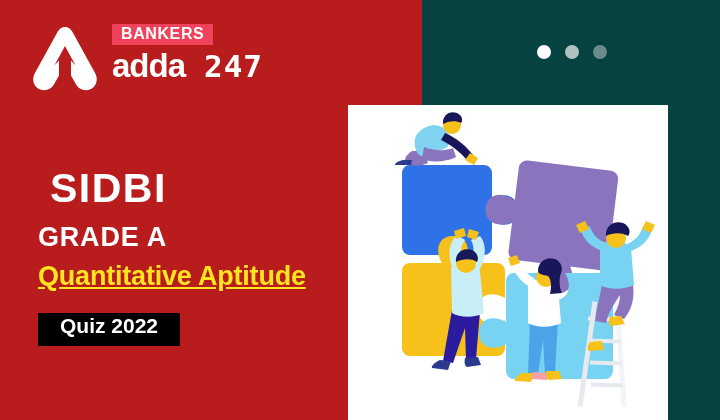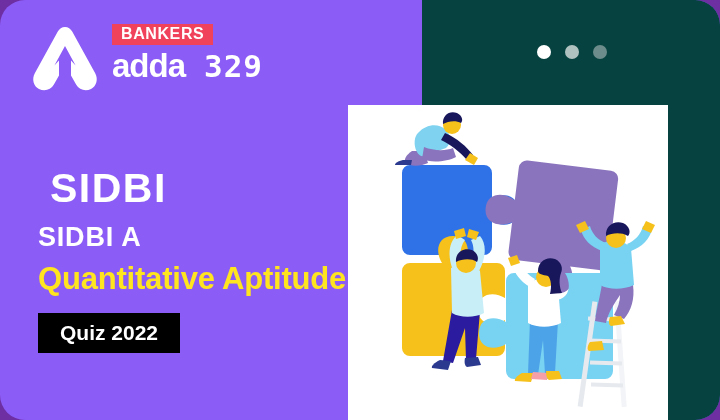--- a/index.html
+++ b/index.html
@@ -47,42 +47,42 @@
   .headline{position:absolute;left:38px;top:155px;width:330px;}
   .t-sidbi{
     color:#ffffff;font-size:41px;font-weight:bold;line-height:1.05;
     letter-spacing:1.5px;margin:12px;
   }
   .t-grade{
     color:#ffffff;font-size:27px;font-weight:bold;line-height:1.15;
     letter-spacing:.8px;margin:6px 0 0 0;
   }
   .t-subject{
-    color:#ffe51f;font-size:31px;font-weight:bold;line-height:1.15;
-    margin:8px 0 0 0;letter-spacing:-.2px;
+    color:#ffe51f;font-size:27px;font-weight:bold;line-height:1.15;
+    margin:8px 0 0 0;letter-spacing:-.2px;text-decoration:underline;
   }
   .quiz-badge{
     position:absolute;left:38px;top:313px;
     background:#000000;color:#ffffff;
     font-size:21px;font-weight:bold;
-    padding:9px 22px 10px 22px;line-height:1;
+    padding:2px 22px 10px 22px;line-height:1;
     display:inline-block;
   }
 
   
   .card{
     position:absolute;left:348px;top:105px;width:320px;height:315px;
     background:#ffffff;overflow:hidden;
   }
   .card svg{display:block;}
 </style>
 </head>
 <body>
 
-<div id="stage" style="background: #8b5cf6; border-radius: 25px;">
+<div id="stage" style="background: #b91c1c;">
 
   <div class="teal-panel" style="background: rgb(5, 66, 64);"></div>
 
   <div class="dots">
     <span class="dot d1" style="background: rgb(255, 255, 255);"></span>
     <span class="dot d2" style="background: rgb(176, 194, 192);"></span>
     <span class="dot d3" style="background: rgb(107, 140, 138);"></span>
   </div>
 
   <div class="logo-wrap">
@@ -105,28 +105,28 @@
           C20.8 66.0 14.4 67.9 9.0 65.0
           C3.4 62.0 1.6 55.0 4.8 49.2
           L27.8 7.6
           C29.4 4.8 31.8 3 35 3 Z"></path>
       </svg>
     </div>
     <div class="logo-text">
       <span class="bankers-badge" style="background: rgb(240, 66, 90);">BANKERS</span>
       <div class="adda-row">
         <span class="adda-word">adda</span>
-        <span class="num-word">329</span>
+        <span class="num-word">247</span>
       </div>
     </div>
   </div>
 
   <div class="headline">
     <div class="t-sidbi">SIDBI</div>
-    <div class="t-grade">SIDBI A</div>
+    <div class="t-grade">GRADE A</div>
     <div class="t-subject" style="color: rgb(255, 229, 31);">Quantitative Aptitude</div>
   </div>
 
   <div class="quiz-badge">Quiz 2022</div>
 
   <div class="card">
     <svg width="320" height="315" viewBox="0 0 320 315" aria-hidden="true">
 
       <path fill="#2f72e8" d="
         M62 60 h74 a8 8 0 0 1 8 8 v26

